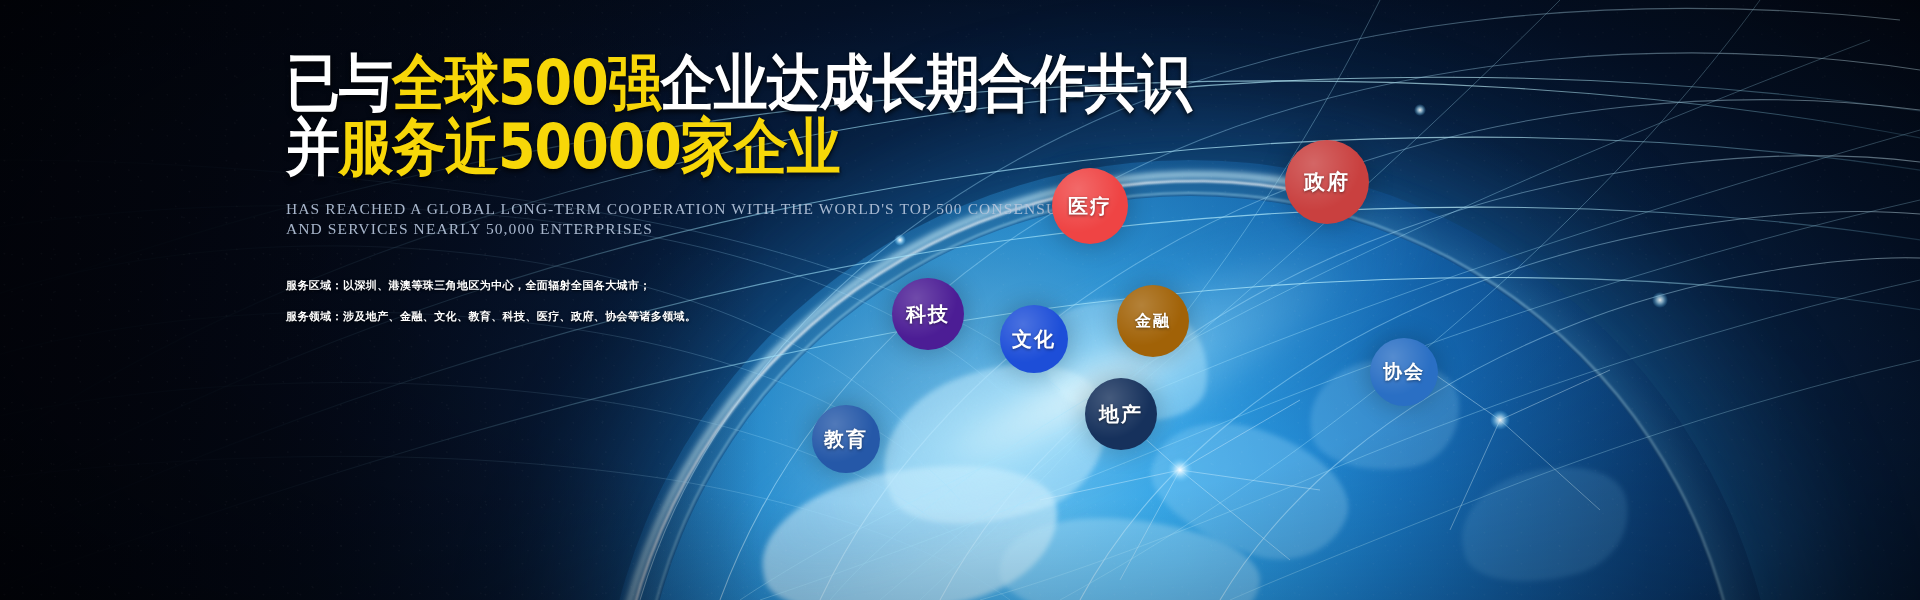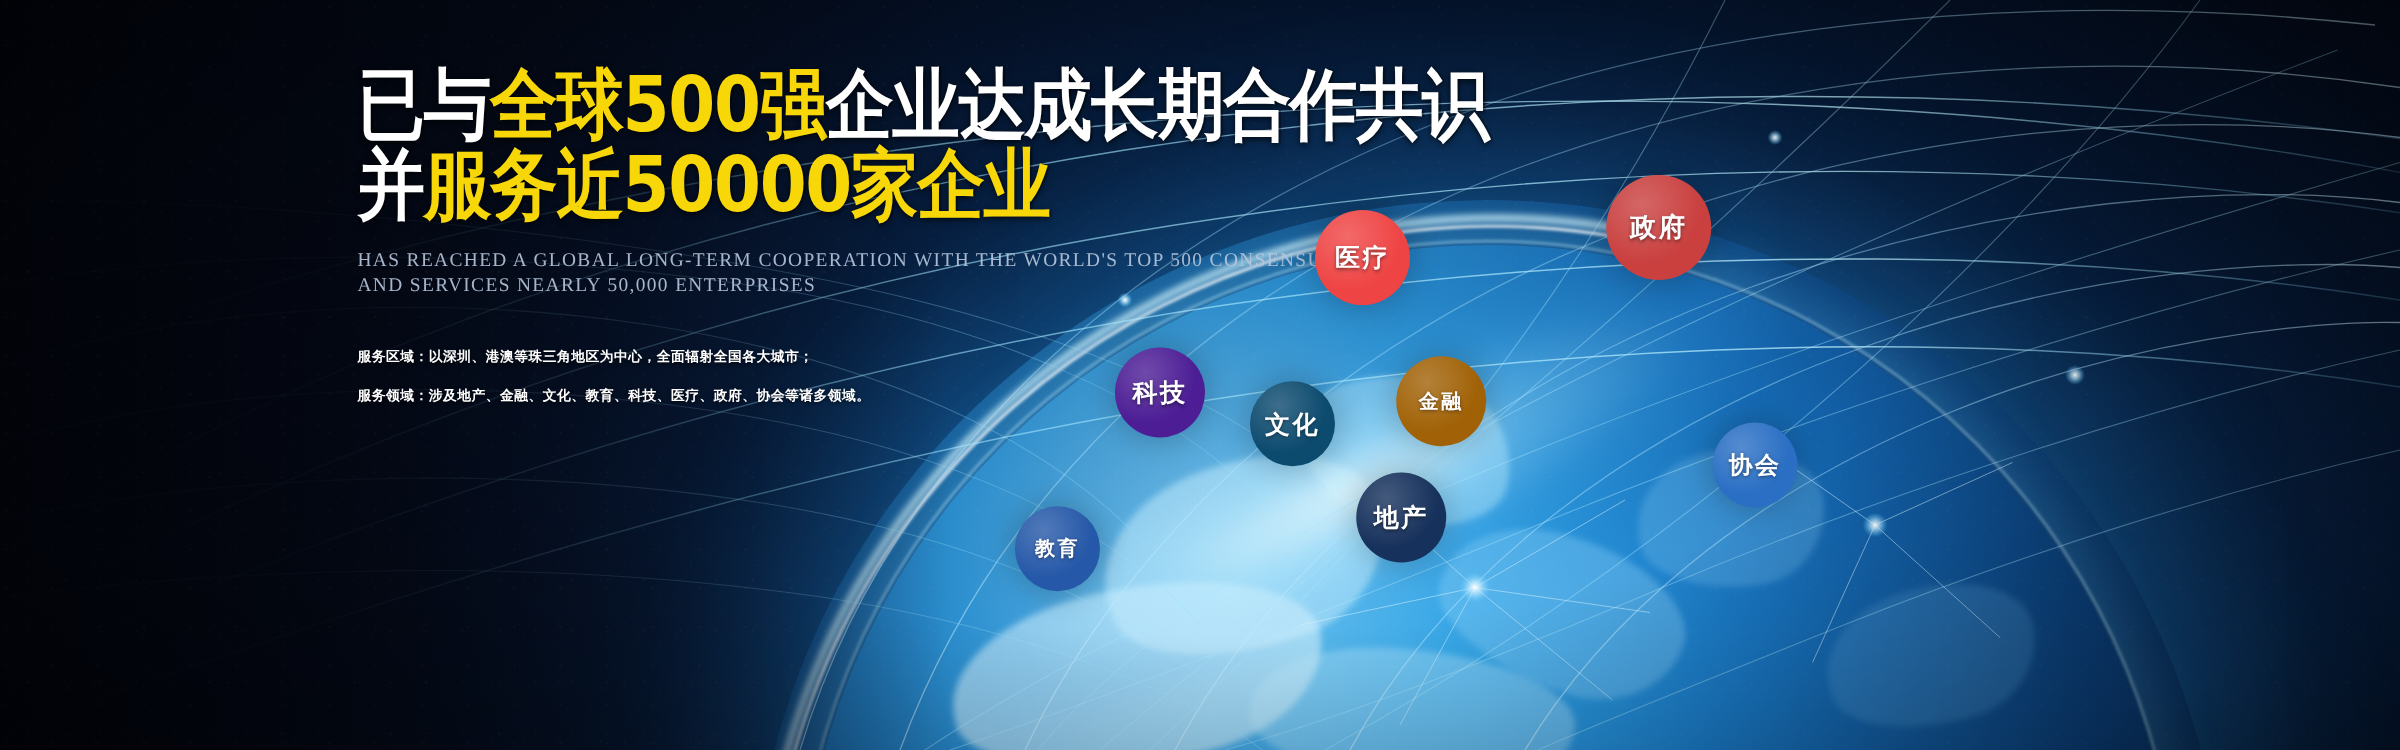--- a/index.html
+++ b/index.html
@@ -260,27 +260,27 @@
       </div>
       <div class="badge" style="left: 1052px; top: 168px; width: 76px; height: 76px; background: #ef4444; font-size: 20px;">
         <span>医疗</span>
       </div>
       <div class="badge" style="left: 892px; top: 278px; width: 72px; height: 72px; background: #4c1d95; font-size: 20px;">
         <span>科技</span>
       </div>
       <div class="badge" style="left: 1117px; top: 285px; width: 72px; height: 72px; background: #a16207; font-size: 16px;">
         <span>金融</span>
       </div>
-      <div class="badge" style="left: 1000px; top: 305px; width: 68px; height: 68px; background: #0c4a6e; font-size: 20px;">
+      <div class="badge" style="left: 1000px; top: 305px; width: 68px; height: 68px; background: #1d4ed8; font-size: 20px;">
         <span>文化</span>
       </div>
       <div class="badge" style="left: 1370px; top: 338px; width: 68px; height: 68px; background: rgb(42, 111, 196); font-size: 19px;">
         <span>协会</span>
       </div>
       <div class="badge" style="left: 1085px; top: 378px; width: 72px; height: 72px; background: rgb(22, 49, 92); font-size: 20px;">
         <span>地产</span>
       </div>
-      <div class="badge" style="left: 812px; top: 405px; width: 68px; height: 68px; background: rgb(37, 88, 168); font-size: 16px;">
+      <div class="badge" style="left: 812px; top: 405px; width: 68px; height: 68px; background: rgb(37, 88, 168); font-size: 20px;">
         <span>教育</span>
       </div>
     </div>
 
 </div>
 
 </body></html>

